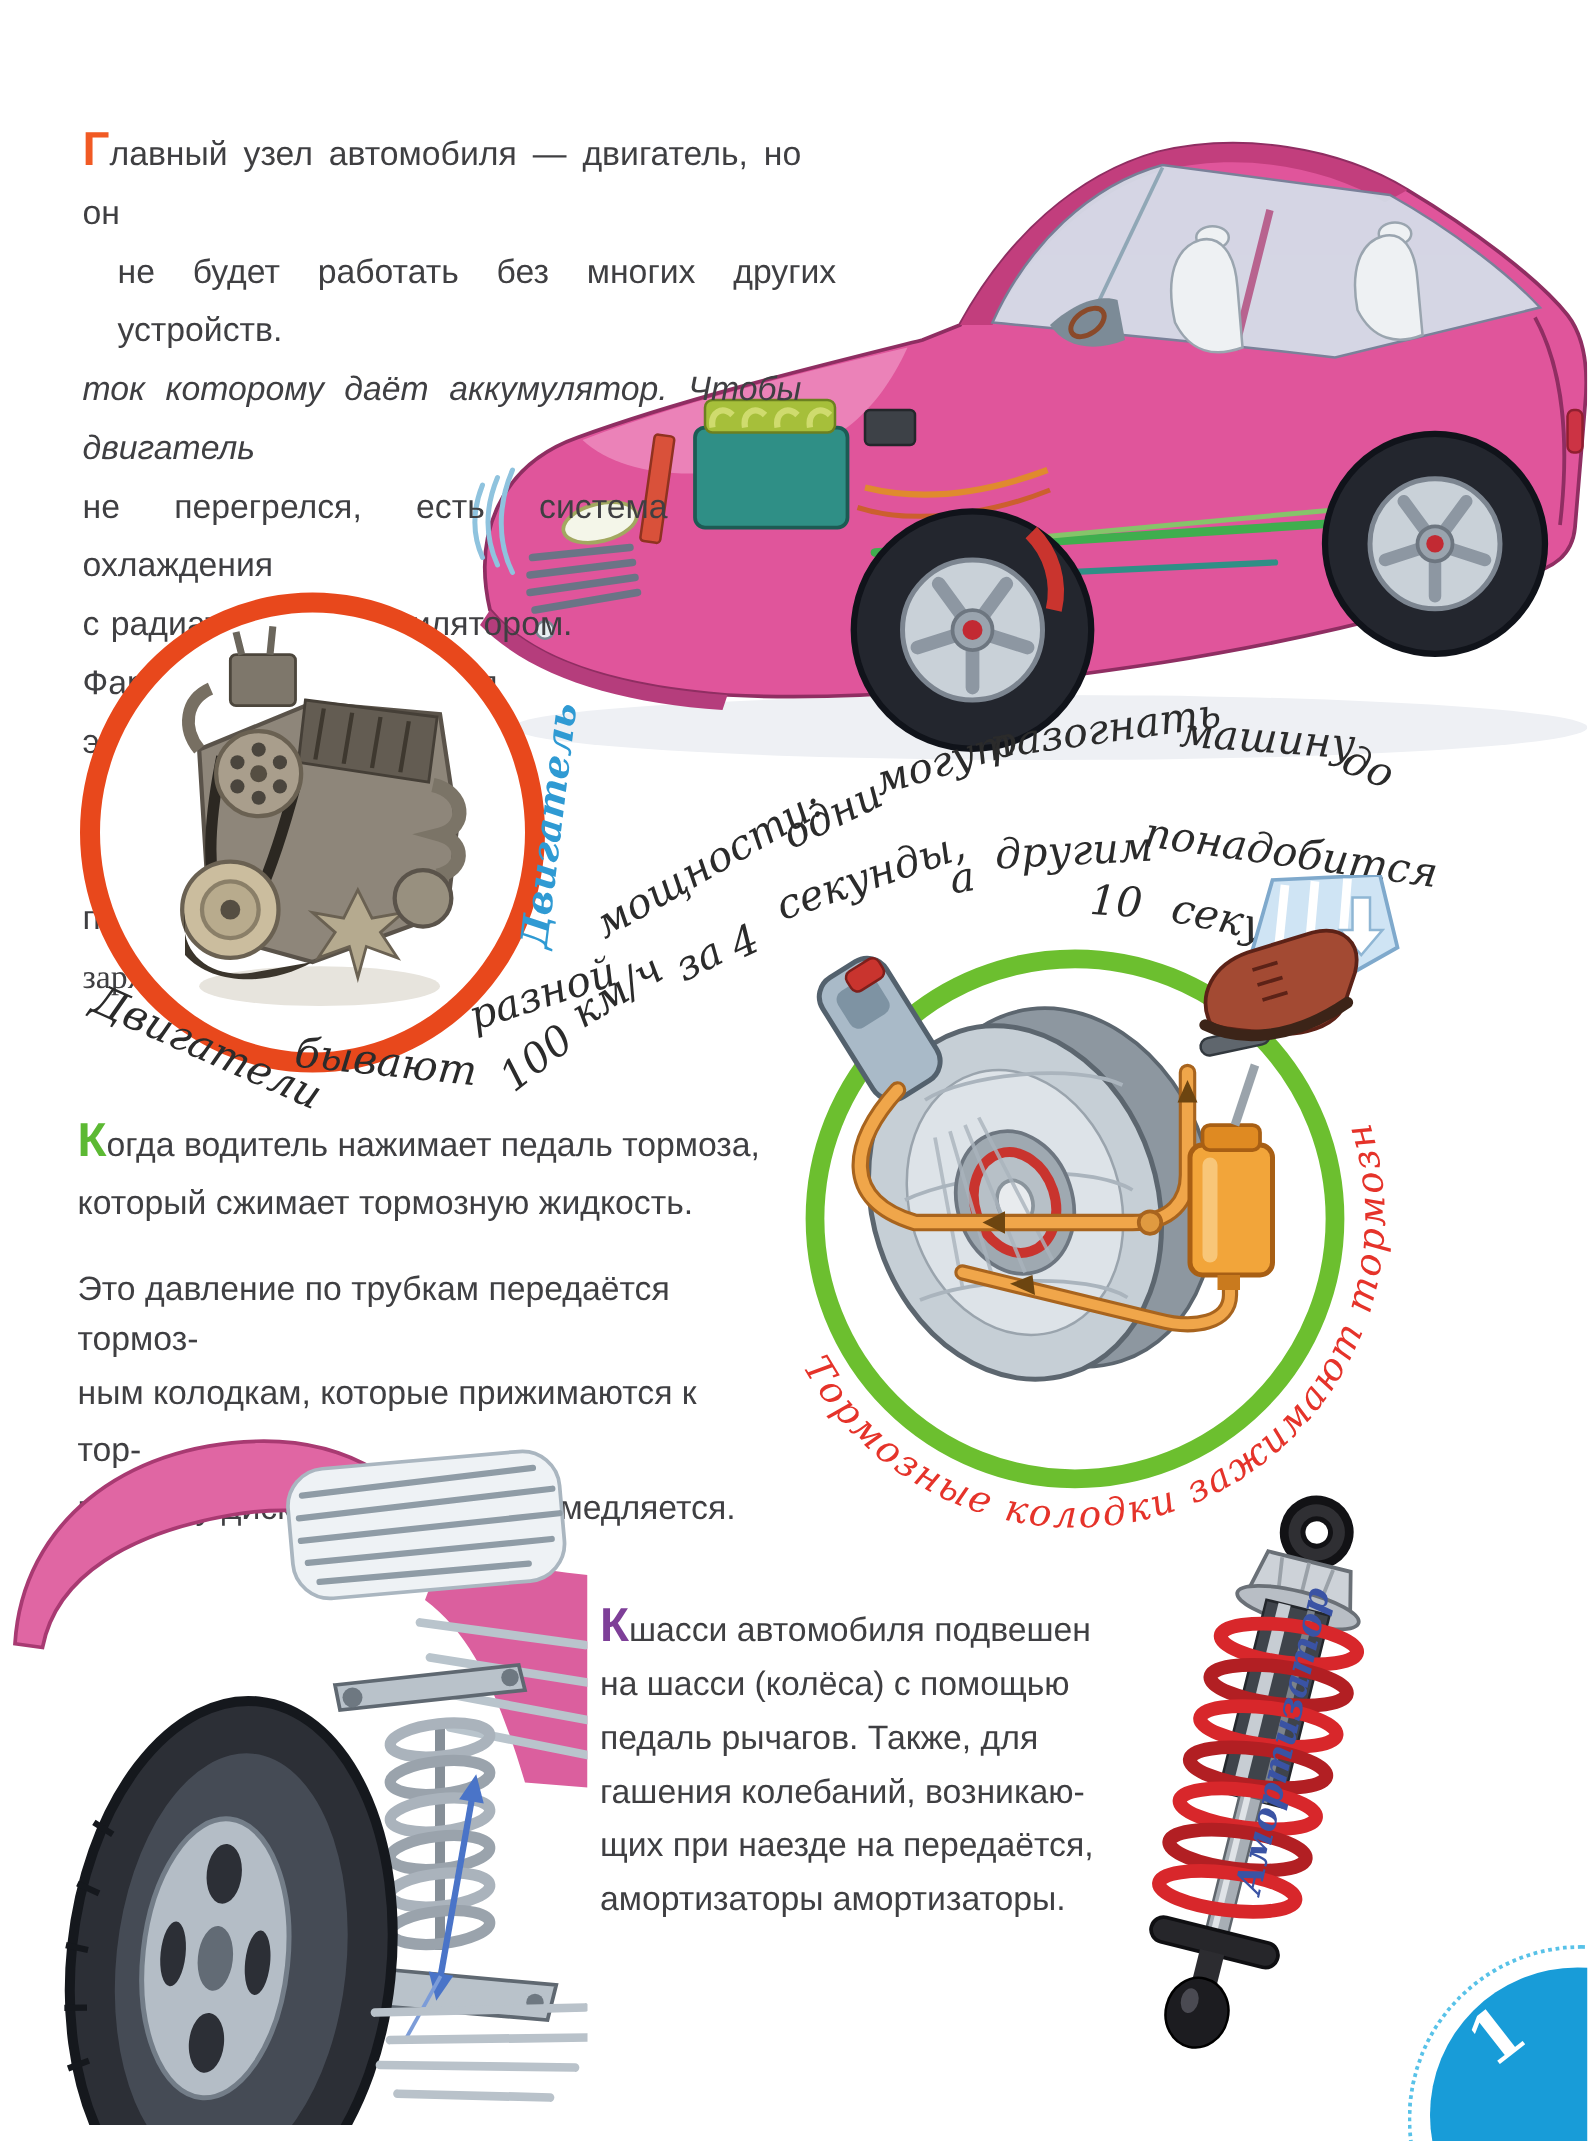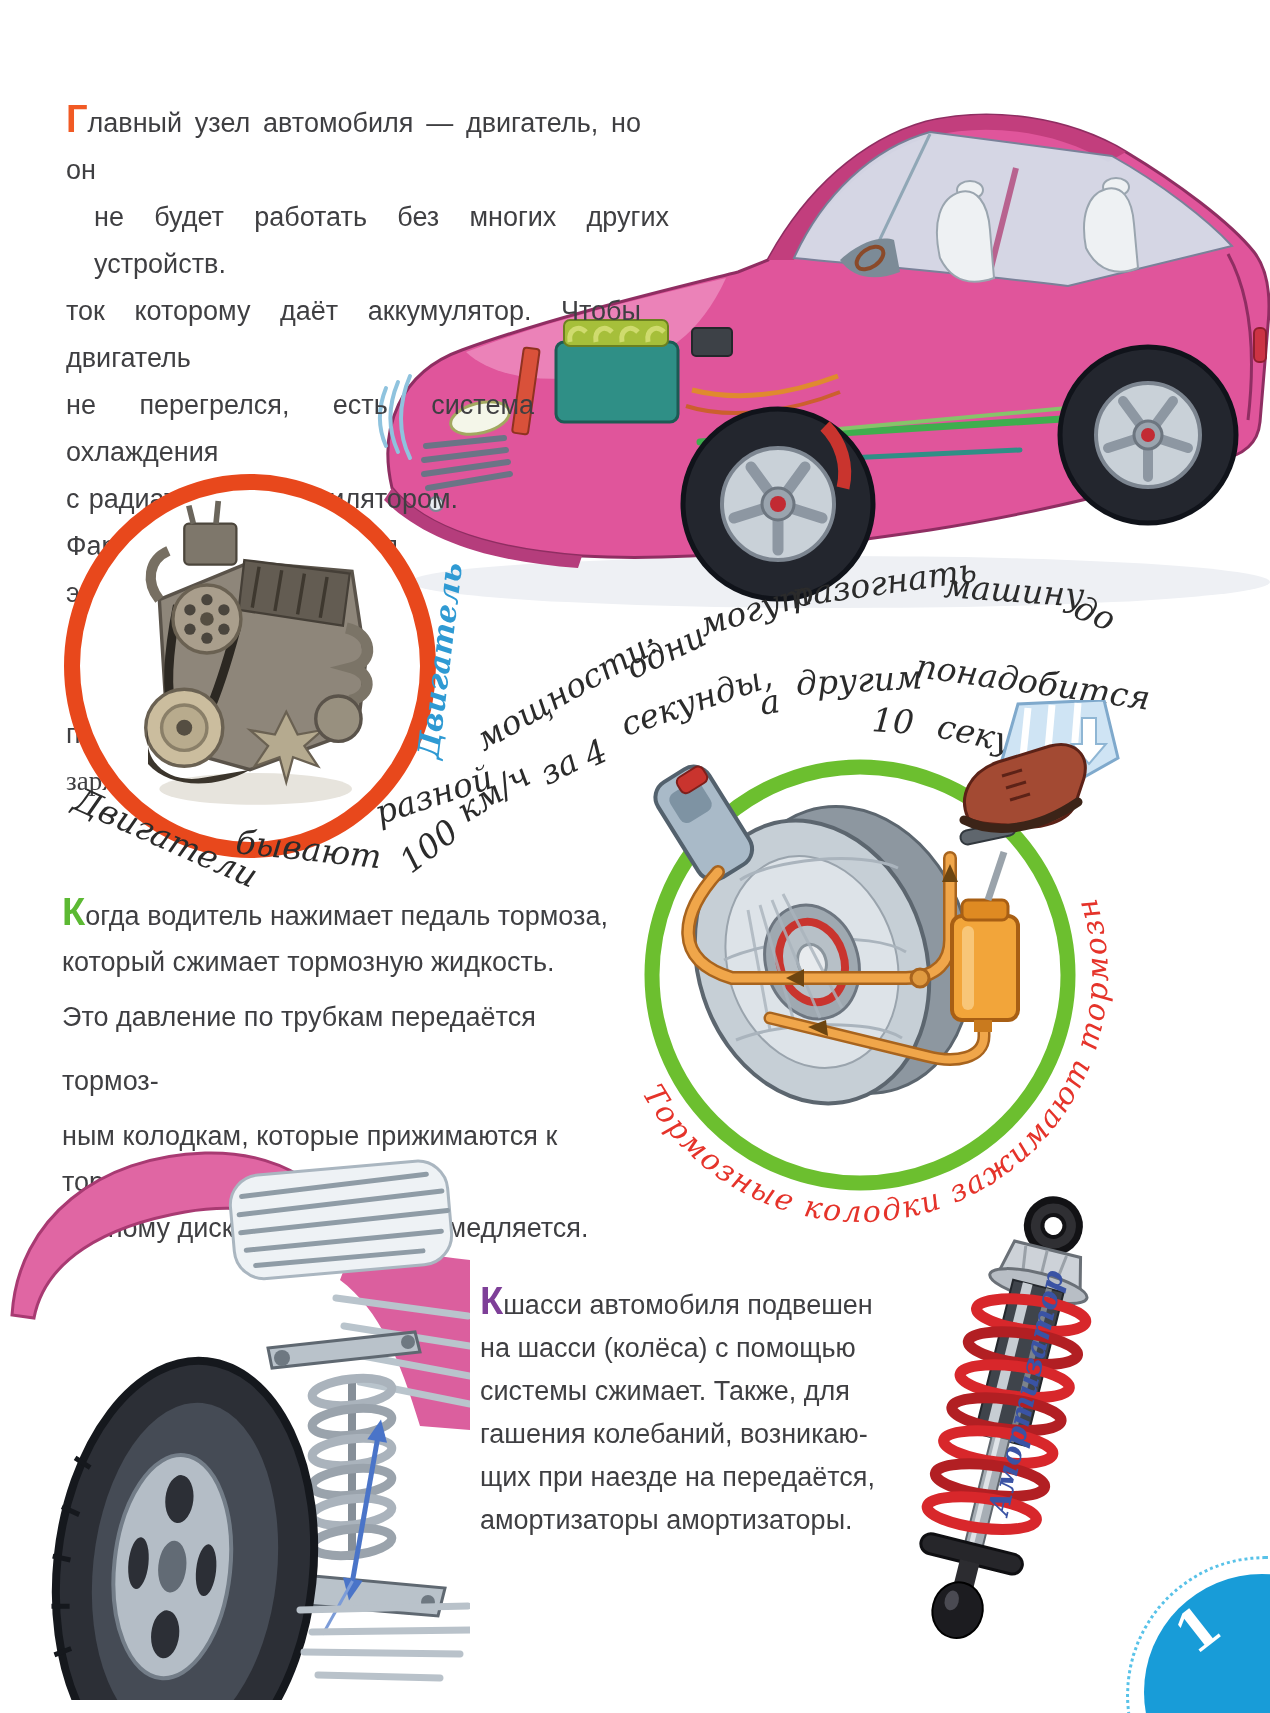--- a/index.html
+++ b/index.html
@@ -97,21 +97,21 @@
       <path d="M778,345 L818,358 M778,345 L778,387 M778,345 L738,358 M778,345 L753,311 M778,345 L803,311" stroke="#8d97a2" stroke-width="10" stroke-linecap="round"></path>
       <circle cx="778" cy="345" r="14" fill="#9aa4ae" stroke="#6d7680" stroke-width="3"></circle>
       <circle cx="778" cy="345" r="7" fill="#c22a33"></circle>
     </g>
     <path d="M16,298 C8,318 8,338 16,356 M28,292 C18,316 18,340 28,362 M40,286 C28,314 28,344 40,368" stroke="#8fc3de" stroke-width="4" fill="none" stroke-linecap="round"></path>
   </svg>
 
   <div class="para" style="left:66px;top:100px;width:575px;">
     <div class="ln jl" style="width:575px;"><span class="ini orange">Г</span><span>лавный  узел  автомобиля  —  двигатель,  но  он</span></div>
     <div class="ln jl" style="width:575px;margin-left:28px;">не будет работать без многих других устройств.</div>
-    <div class="ln jl" style="width:575px;">ток которому даёт аккумулятор. Чтобы двигатель</div>
+    <div class="ln jl" style="width:575px;font-style:italic;">ток которому даёт аккумулятор. Чтобы двигатель</div>
     <div class="ln jl" style="width:468px;">не перегрелся, есть система охлаждения</div>
     <div class="ln jl" style="width:392px;">с радиатором и вентилятором.</div>
     <div class="ln jl" style="width:332px;">Фары питаются электриче-</div>
     <div class="ln jl" style="width:312px;">ством генератора, он же</div>
     <div class="ln jl" style="width:300px;">во время движения под-</div>
     <div class="ln jl" style="width:294px;font-family:Liberation Serif, serif;">заряжает аккумулятор.</div>
   </div>
 
   <div class="engine-circle">
     <svg width="340" height="352" viewBox="0 0 300 300" style="margin-top:-4px;">
@@ -163,21 +163,21 @@
       <span class="hand-word" style="left: 760px; top: 684px; transform: rotate(-9deg);">а</span>
       <span class="hand-word" style="left: 796px; top: 664px; transform: rotate(-3deg);">другим</span>
       <span class="hand-word" style="left: 916px; top: 646px; transform: rotate(8deg);">понадобится</span>
       <span class="hand-word" style="left: 872px; top: 700px; transform: rotate(4deg);">10</span>
       <span class="hand-word" style="left: 938px; top: 706px; transform: rotate(12deg);">секунд.</span>
     </div>
 
   <div class="para" style="left:62px;top:893px;width:548px;">
     <div class="ln cl" style="line-height:46px;"><span class="ini green">К</span><span>огда водитель нажимает педаль тормоза,</span></div>
     <div class="ln cl" style="line-height:46px;">который сжимает тормозную жидкость.</div>
-    <div class="ln cl" style="line-height:64px;">Это давление по трубкам передаётся тормоз-</div>
+    <div class="ln cl" style="line-height:40px;margin-top:26px;">Это давление по трубкам передаётся тормоз-</div>
     <div class="ln cl" style="line-height:46px;">ным колодкам, которые прижимаются к тор-</div>
     <div class="ln cl" style="line-height:46px;">мозному диску — движение замедляется.</div>
   </div>
 
   <svg class="abs" style="left:620px;top:700px;" width="560" height="560" viewBox="0 0 560 560">
     <circle cx="240" cy="275" r="208" fill="#ffffff" stroke="#6cbf2f" stroke-width="15"></circle>
     <ellipse cx="232" cy="250" rx="116" ry="146" transform="rotate(-18 232 250)" fill="#8d97a0" stroke="#5c666f" stroke-width="3"></ellipse>
     <ellipse cx="192" cy="262" rx="114" ry="144" transform="rotate(-18 192 262)" fill="#c6cfd6" stroke="#5c666f" stroke-width="4"></ellipse>
     <ellipse cx="192" cy="262" rx="84" ry="108" transform="rotate(-18 192 262)" fill="#dde3e8" stroke="#9aa4ad" stroke-width="2"></ellipse>
     <path d="M120,180 C150,160 240,150 278,168 M104,260 C150,238 250,230 286,252 M116,340 C160,322 250,318 282,338" stroke="#aab4bd" stroke-width="3" fill="none"></path>
@@ -265,21 +265,21 @@
       <polygon points="365,278 355,300 375,300" fill="#4a74c8"></polygon>
       <polygon points="365,462 355,440 375,440" fill="#4a74c8"></polygon>
       <line x1="365" y1="442" x2="345" y2="500" stroke="#7c9cd8" stroke-width="3"></line>
     </g>
     <path d="M300,470 L468,466 M312,492 L470,490 M304,512 L460,514 M318,535 L440,538" stroke="#b9c2ca" stroke-width="7" stroke-linecap="round"></path>
   </svg>
 
   <div class="para" style="left:480px;top:1282px;width:396px;font-size:27px;">
     <div class="ln cl" style="line-height:43px;"><span class="ini purple">К</span><span>шасси автомобиля подвешен</span></div>
     <div class="ln cl" style="line-height:43px;">на шасси (колёса) с помощью</div>
-    <div class="ln cl" style="line-height:43px;">системы сжимает. Также, для</div>
+    <div class="ln cl" style="line-height:43px;">педаль рычагов. Также, для</div>
     <div class="ln cl" style="line-height:43px;">гашения колебаний, возникаю-</div>
     <div class="ln cl" style="line-height:43px;">щих при наезде на передаётся,</div>
     <div class="ln cl" style="line-height:43px;">амортизаторы амортизаторы.</div>
   </div>
 
   <svg class="abs" style="left:895px;top:1180px;" width="220" height="470" viewBox="0 0 220 470">
     <g transform="rotate(14 110 240)">
       <circle cx="110" cy="40" r="26" fill="#2f2f33" stroke="#121215" stroke-width="7"></circle>
       <circle cx="110" cy="40" r="11" fill="#ffffff" stroke="#121215" stroke-width="4"></circle>
       <path d="M76,64 L144,64 L152,98 L68,98 Z" fill="#cdd2d8" stroke="#6a7077" stroke-width="3"></path>

